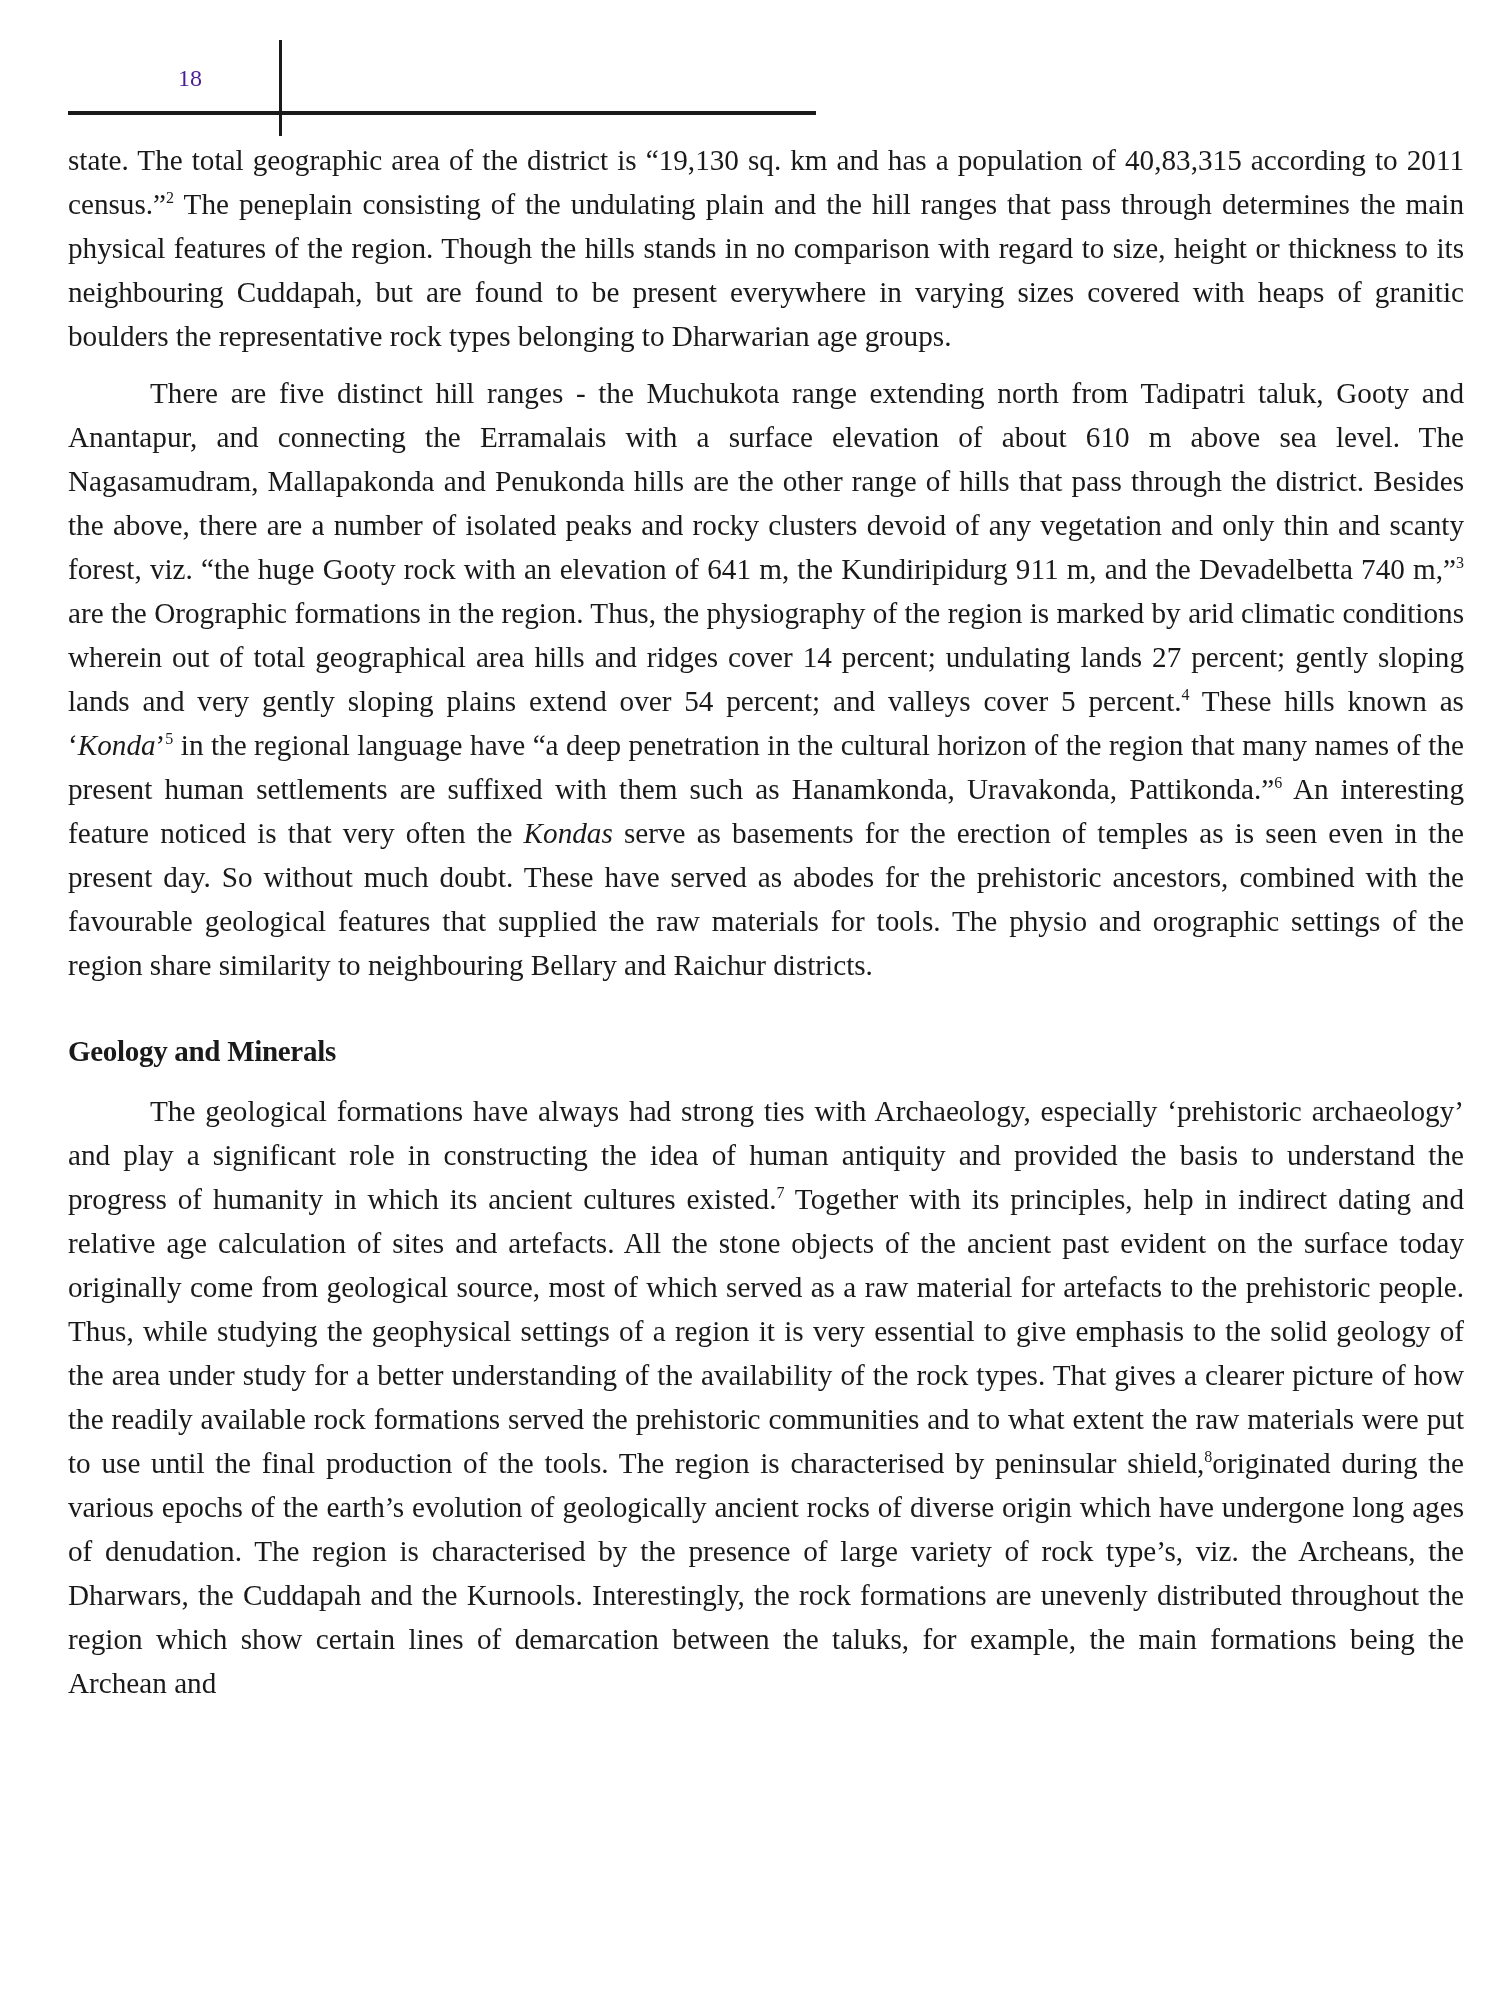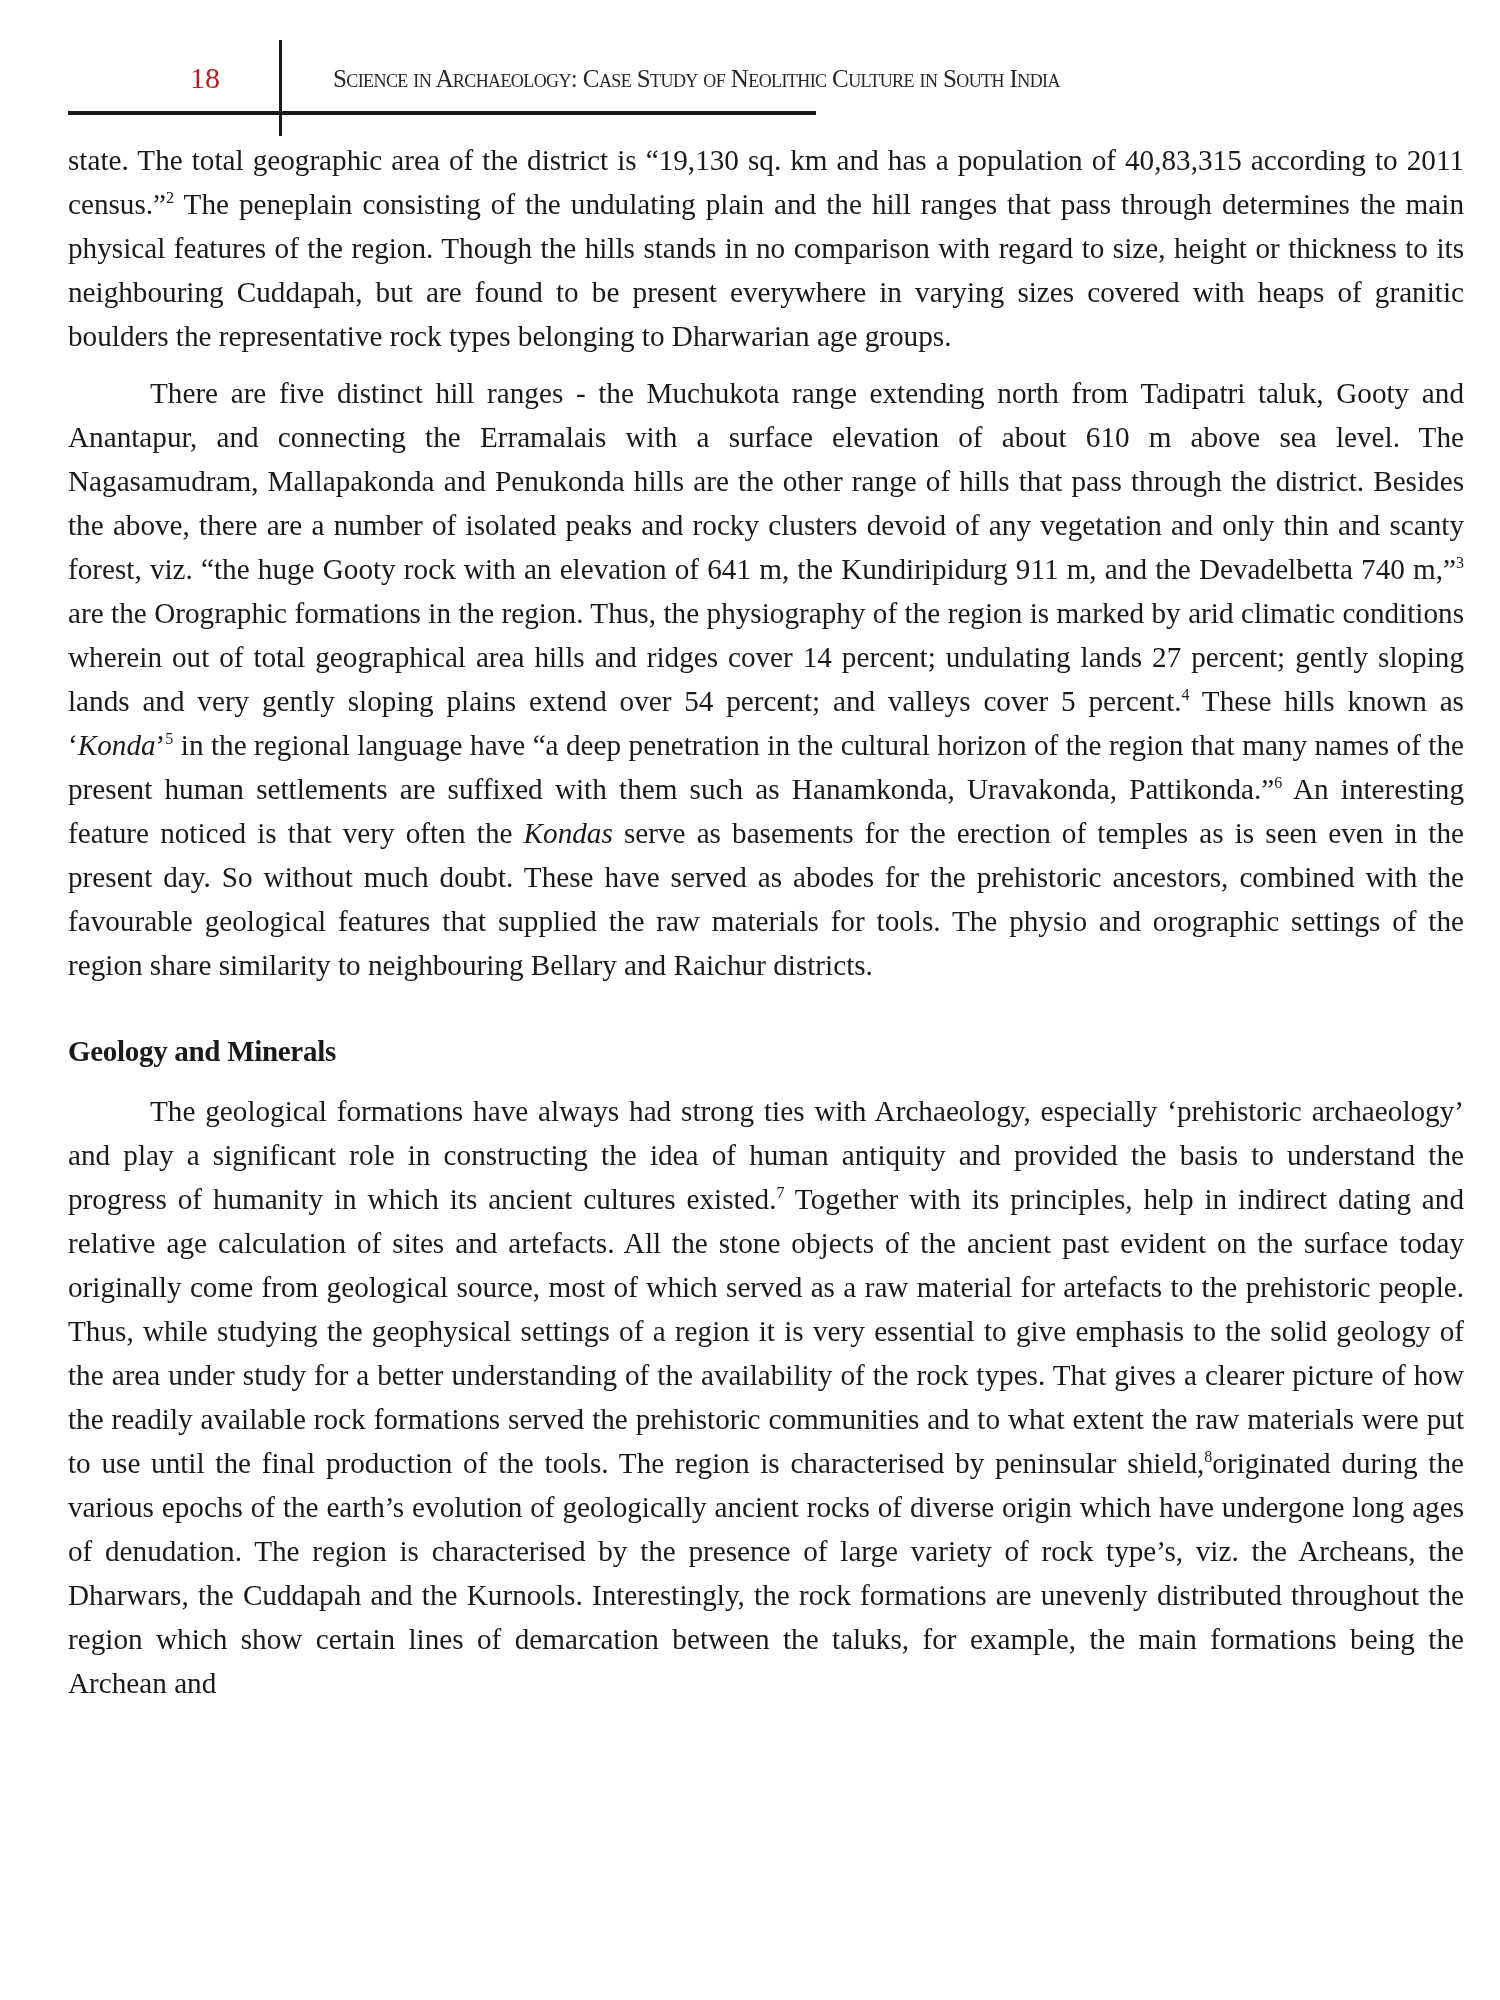--- a/index.html
+++ b/index.html
@@ -17,25 +17,25 @@
   }
   .running-head {
     position: absolute;
     left: 0;
     top: 0;
     width: 1500px;
     height: 140px;
   }
   .page-number {
     position: absolute;
-    left: 190px;
+    left: 178px;
     top: 58px;
-    font-size: 30px;
+    font-size: 24px;
     line-height: 40px;
-    color: #b91c1c;
+    color: #4c1d95;
   }
   .head-vline {
     position: absolute;
     left: 279px;
     top: 40px;
     width: 3px;
     height: 96px;
     background: #1a1a1a;
   }
   .head-hline {
@@ -87,21 +87,20 @@
   }
   em { font-style: italic; }
 </style>
 </head>
 <body>
 
 <div class="running-head">
   <div class="page-number">18</div>
   <div class="head-vline"></div>
   <div class="head-hline"></div>
-  <div class="running-title">Science in Archaeology: Case Study of Neolithic Culture in South India</div>
 </div>
 
 <div class="body-text">
   <p class="para first-para">state. The total geographic area of the district is “19,130 sq. km and has a population of 40,83,315 according to 2011 census.”<sup>2</sup> The peneplain consisting of the undulating plain and the hill ranges that pass through determines the main physical features of the region. Though the hills stands in no comparison with regard to size, height or thickness to its neighbouring Cuddapah, but are found to be present everywhere in varying sizes covered with heaps of granitic boulders the representative rock types belonging to Dharwarian age groups.</p>
   <p class="para indent p2">There are five distinct hill ranges - the Muchukota range extending north from Tadipatri taluk, Gooty and Anantapur, and connecting the Erramalais with a surface elevation of about 610 m above sea level. The Nagasamudram, Mallapakonda and Penukonda hills are the other range of hills that pass through the district. Besides the above, there are a number of isolated peaks and rocky clusters devoid of any vegetation and only thin and scanty forest, viz. “the huge Gooty rock with an elevation of 641 m, the Kundiripidurg 911 m, and the Devadelbetta 740 m,”<sup>3</sup> are the Orographic formations in the region. Thus, the physiography of the region is marked by arid climatic conditions wherein out of total geographical area hills and ridges cover 14 percent; undulating lands 27 percent; gently sloping lands and very gently sloping plains extend over 54 percent; and valleys cover 5 percent.<sup>4</sup> These hills known as ‘<em>Konda</em>’<sup>5</sup> in the regional language have “a deep penetration in the cultural horizon of the region that many names of the present human settlements are suffixed with them such as Hanamkonda, Uravakonda, Pattikonda.”<sup>6</sup> An interesting feature noticed is that very often the <em>Kondas</em> serve as basements for the erection of temples as is seen even in the present day. So without much doubt. These have served as abodes for the prehistoric ancestors, combined with the favourable geological features that supplied the raw materials for tools. The physio and orographic settings of the region share similarity to neighbouring Bellary and Raichur districts.</p>
   <h2 class="section-heading">Geology and Minerals</h2>
   <p class="para indent">The geological formations have always had strong ties with Archaeology, especially ‘prehistoric archaeology’ and play a significant role in constructing the idea of human antiquity and provided the basis to understand the progress of humanity in which its ancient cultures existed.<sup>7</sup> Together with its principles, help in indirect dating and relative age calculation of sites and artefacts. All the stone objects of the ancient past evident on the surface today originally come from geological source, most of which served as a raw material for artefacts to the prehistoric people. Thus, while studying the geophysical settings of a region it is very essential to give emphasis to the solid geology of the area under study for a better understanding of the availability of the rock types. That gives a clearer picture of how the readily available rock formations served the prehistoric communities and to what extent the raw materials were put to use until the final production of the tools. The region is characterised by peninsular shield,<sup>8</sup>originated during the various epochs of the earth’s evolution of geologically ancient rocks of diverse origin which have undergone long ages of denudation. The region is characterised by the presence of large variety of rock type’s, viz. the Archeans, the Dharwars, the Cuddapah and the Kurnools. Interestingly, the rock formations are unevenly distributed throughout the region which show certain lines of demarcation between the taluks, for example, the main formations being the Archean and</p>
 </div>
 
 </body></html>

